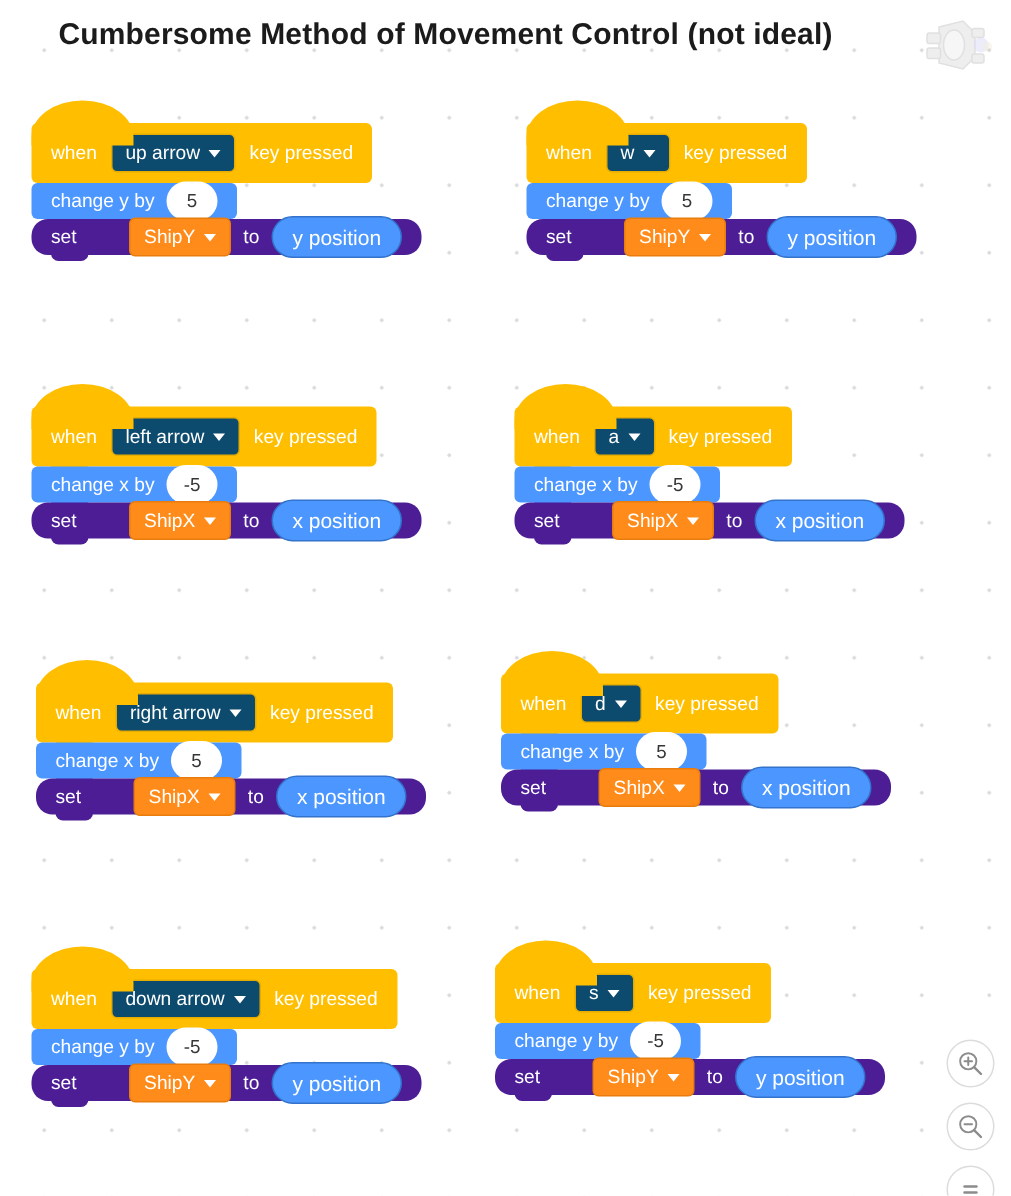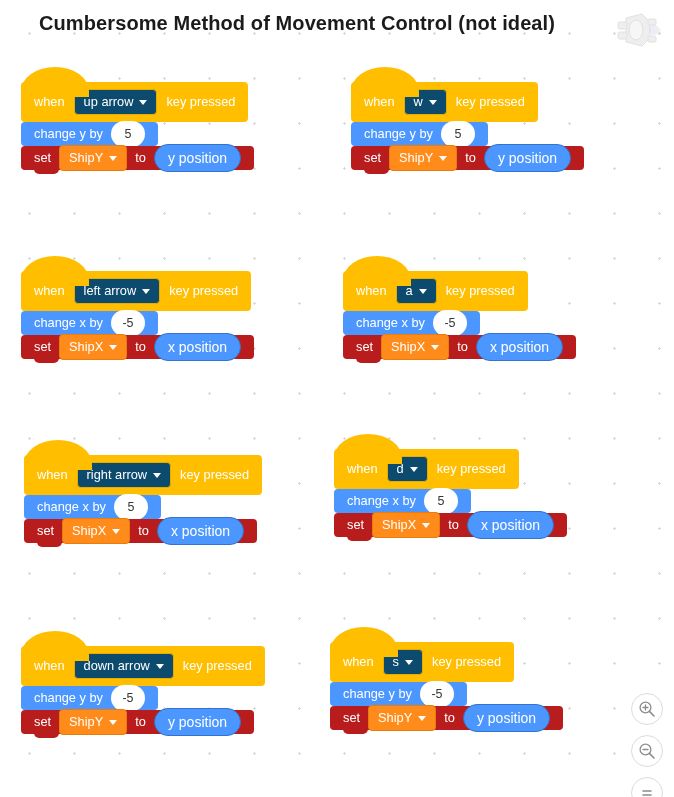--- a/index.html
+++ b/index.html
@@ -125,37 +125,37 @@
     content: "";
     position: absolute;
     left: 13px;
     bottom: -4px;
     width: 25px;
     height: 8px;
     border-radius: 0 0 5px 5px;
     background: inherit;
   }
   .motion-block { background: #4C97FF; }
-  .data-block   { background: #b91c1c; }
+  .data-block   { background: #4c1d95; border-radius: 11px; }
 
   .block-label { color: #ffffff; }
 
   
   .dropdown-field {
     display: inline-flex;
     align-items: center;
     gap: 6px;
     height: 26px;
     padding: 0 9px;
     border-radius: 4px;
     font-size: 12.8px;
     color: #ffffff;
   }
   .dd-event { background: #0c4a6e; border: 1.3px solid #e6ac00; }
-  .dd-data  { background: #FF8C1A; border: 1.3px solid #e87d0d; }
+  .dd-data  { background: #FF8C1A; border: 1.3px solid #e87d0d; margin-left: 27px; }
   .dd-caret {
     width: 0; height: 0;
     border-left: 4.5px solid transparent;
     border-right: 4.5px solid transparent;
     border-top: 5px solid #ffffff;
     display: inline-block;
   }
 
   
   .num-input {

